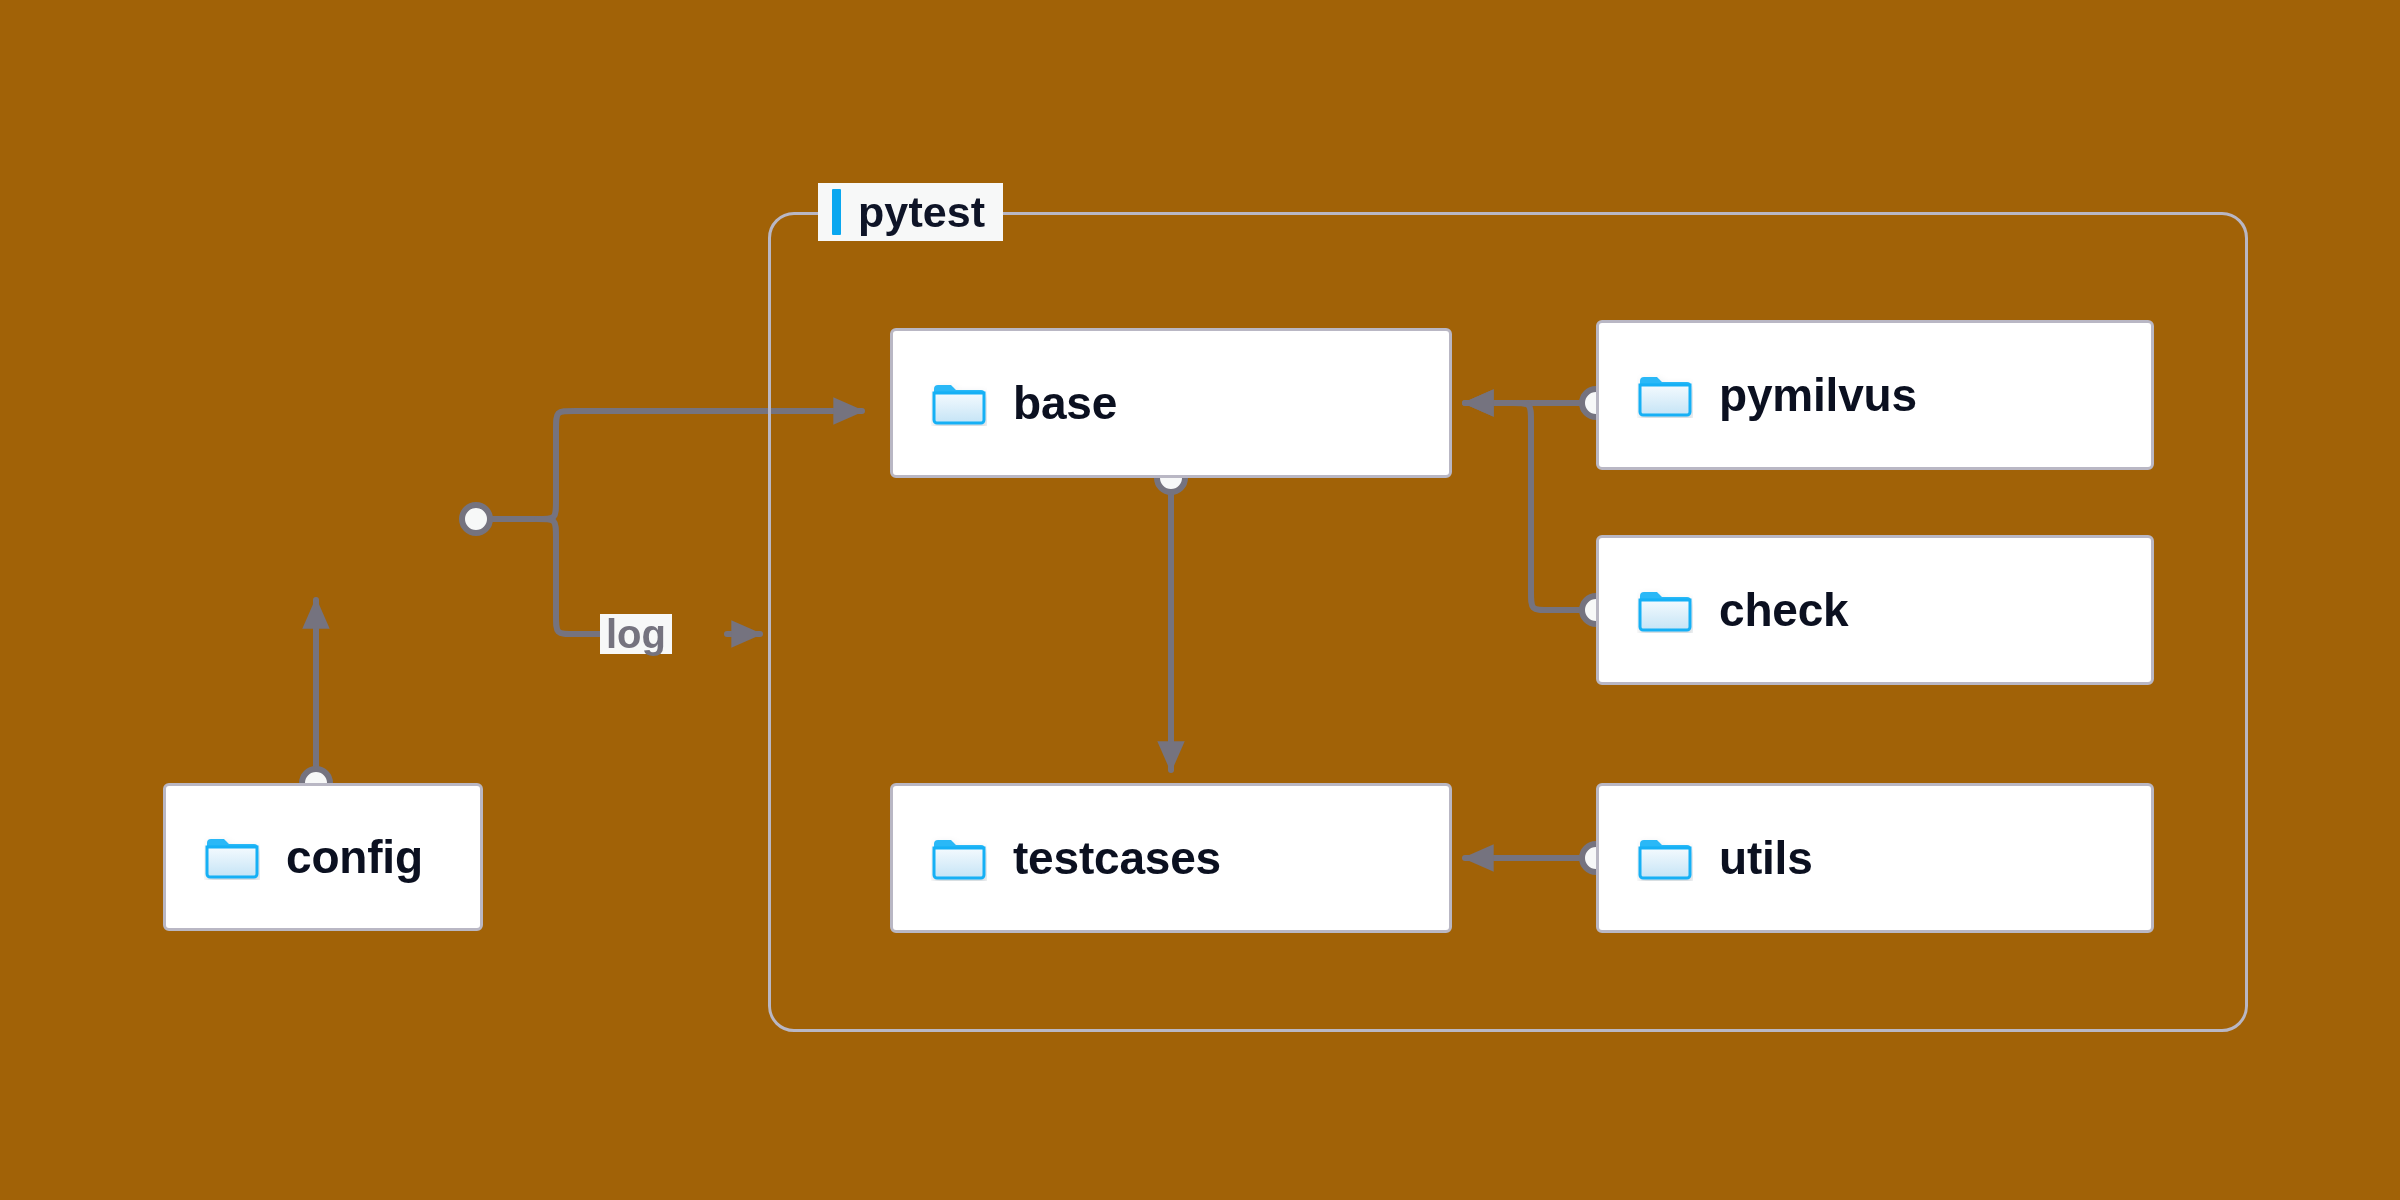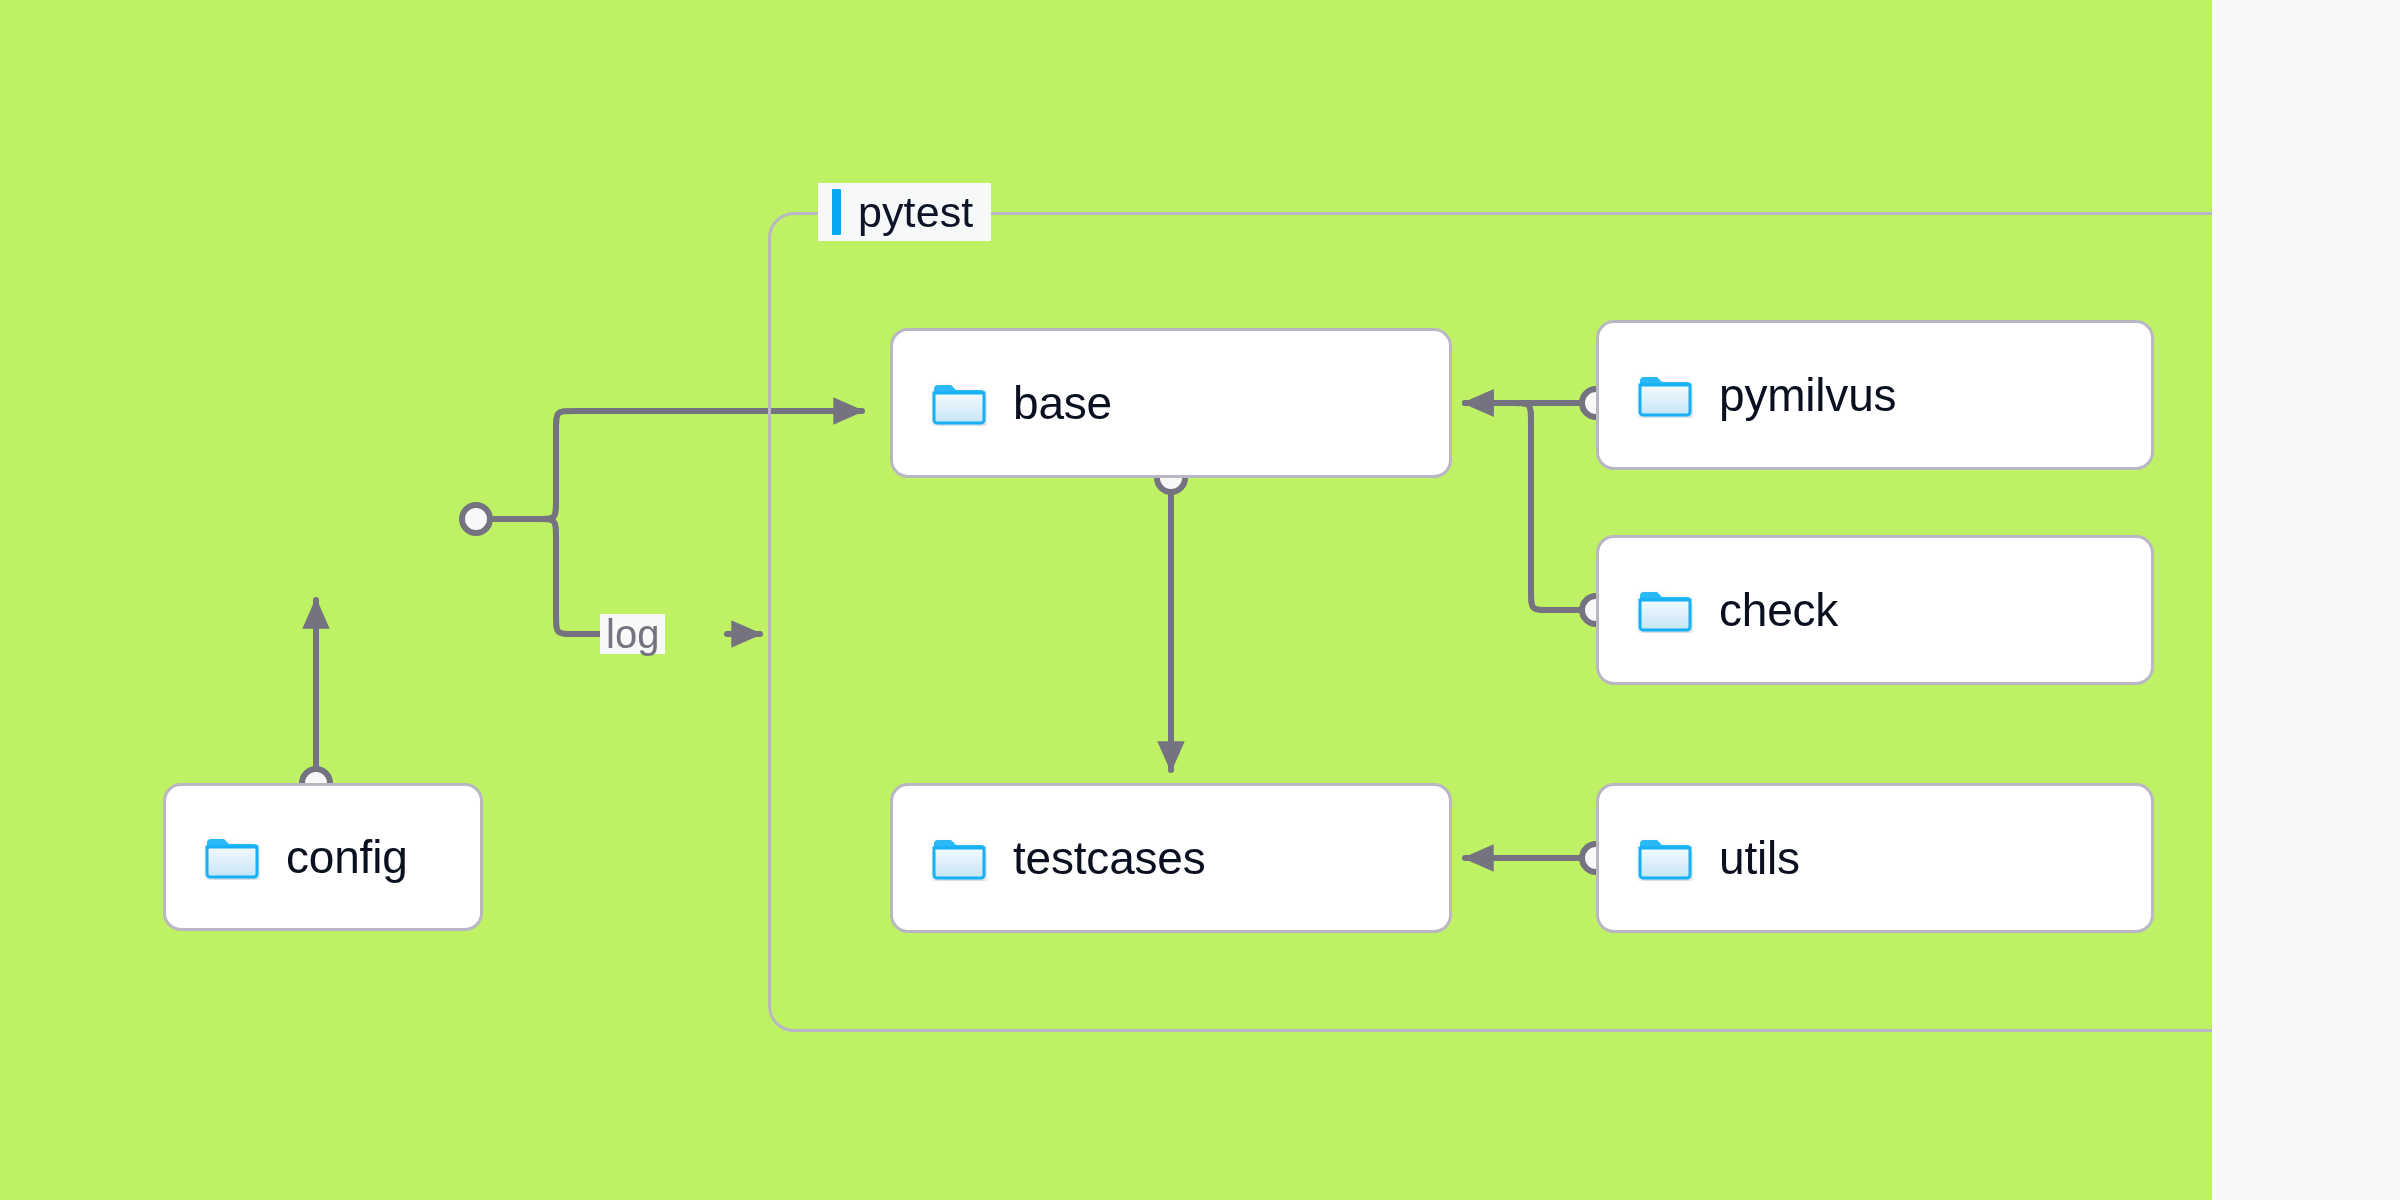--- a/index.html
+++ b/index.html
@@ -7,24 +7,25 @@
     margin: 0;
     padding: 0;
     background: #f7f8f8;
   }
   body {
     font-family: "Liberation Sans", "DejaVu Sans", sans-serif;
     -webkit-font-smoothing: antialiased;
   }
   #stage {
     position: relative;
-    width: 2212px;
+    width: 2400px;
     height: 1200px;
-    background: #bef264;
+    background: #a16207;
     overflow: hidden;
+    font-weight: bold;
   }
   
   #edges {
     position: absolute;
     inset: 0;
     width: 2400px;
     height: 1200px;
     z-index: 1;
     pointer-events: none;
   }
@@ -60,21 +61,21 @@
     letter-spacing: 0.1px;
     white-space: nowrap;
     line-height: 1;
   }
   
   .node {
     position: absolute;
     box-sizing: border-box;
     background: #ffffff;
     border: 3px solid #b9b7c4;
-    border-radius: 18px;
+    border-radius: 6px;
     display: flex;
     align-items: center;
     z-index: 4;
   }
   .node-inner {
     display: flex;
     align-items: center;
     gap: 26px;
     padding-left: 38px;
   }

